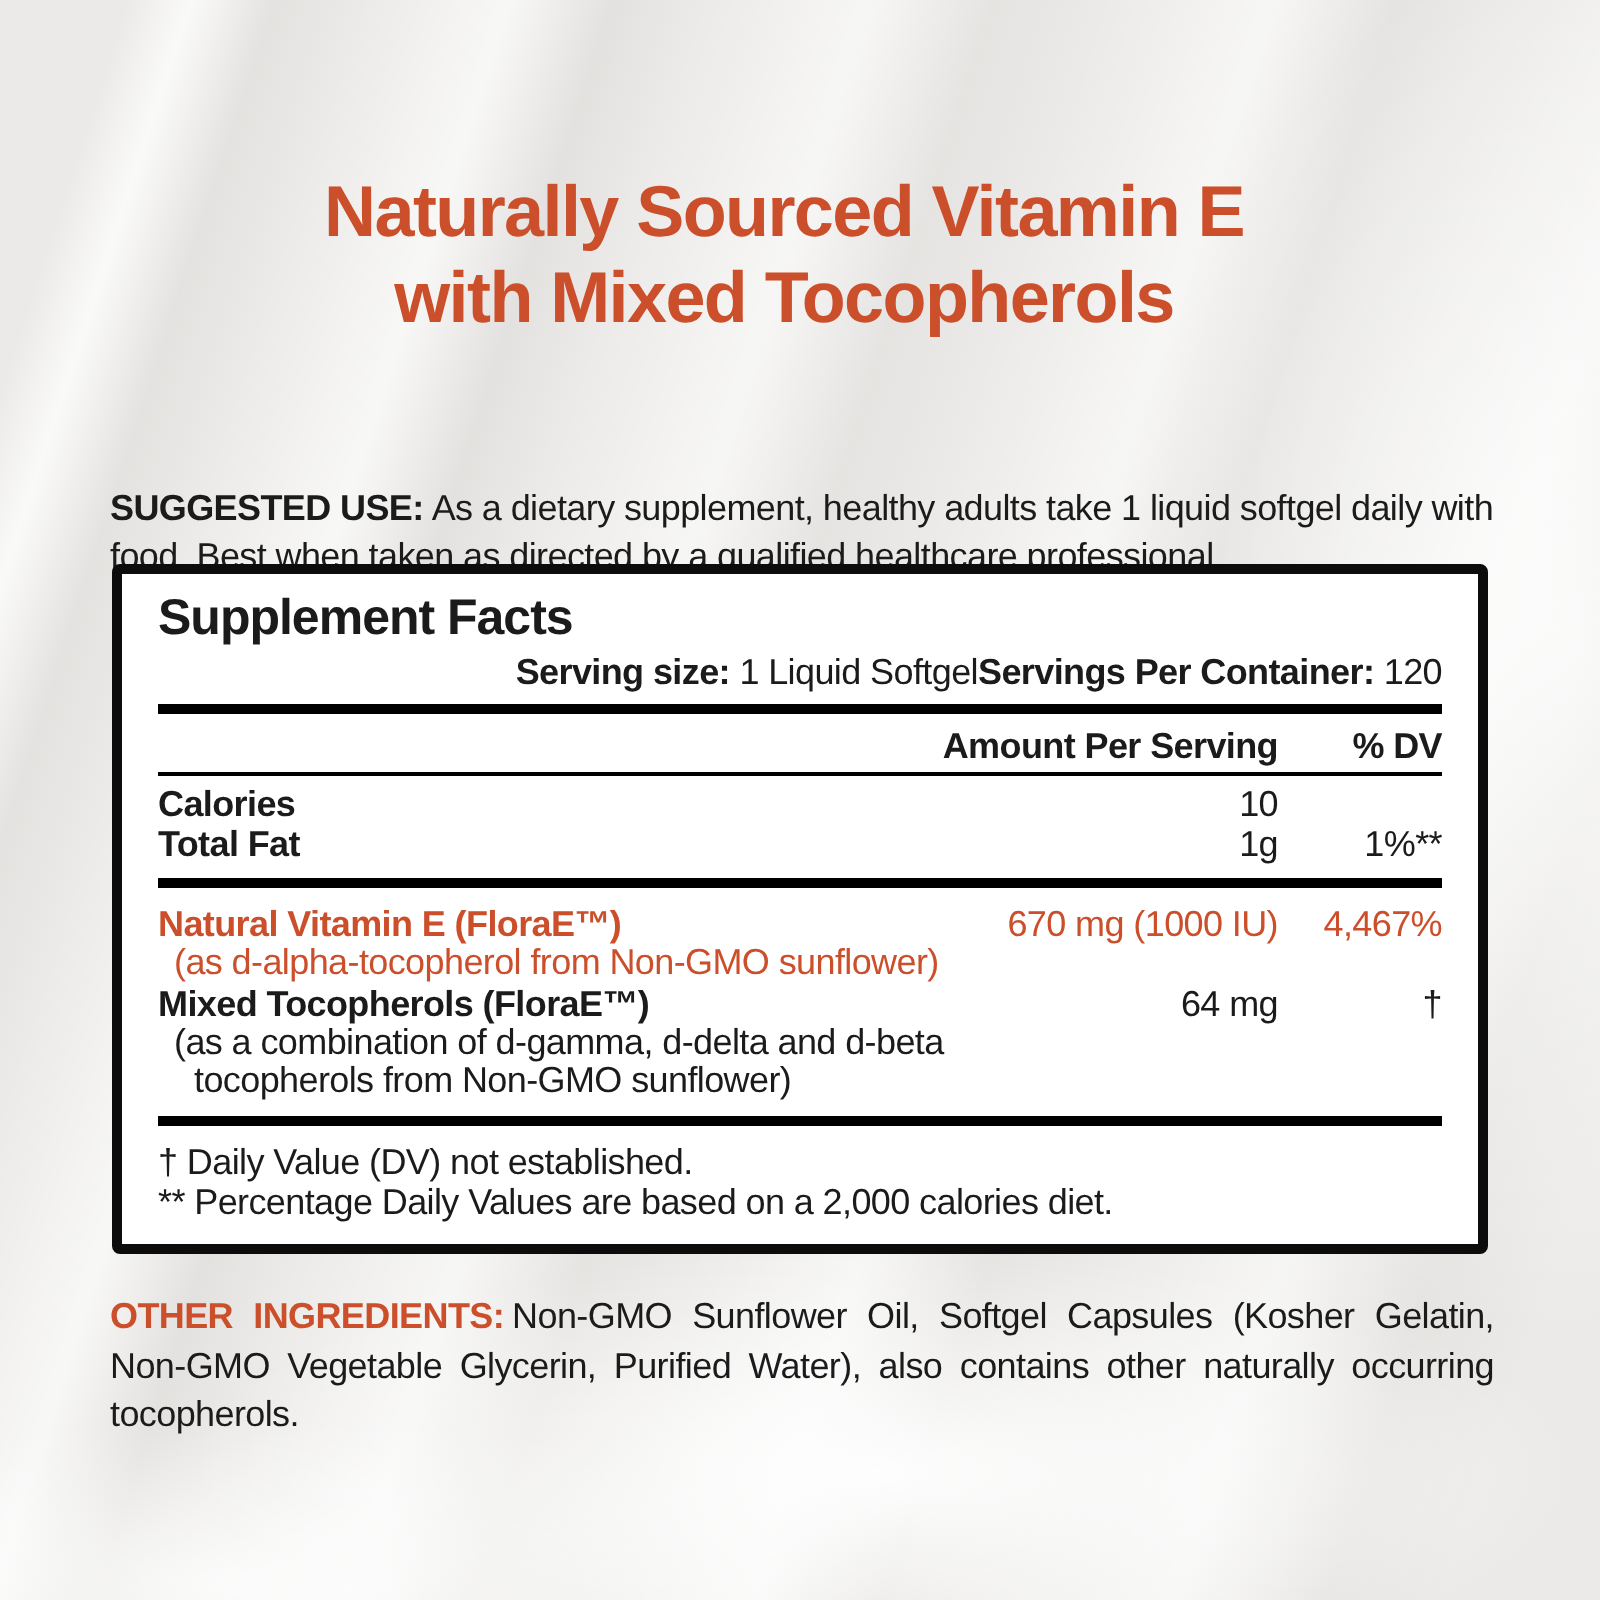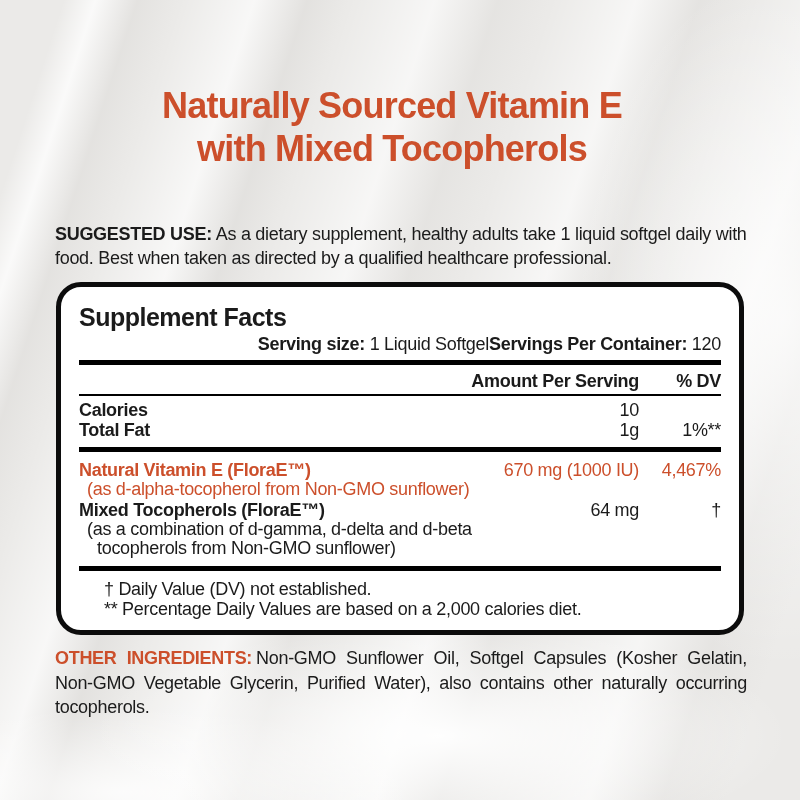--- a/index.html
+++ b/index.html
@@ -37,21 +37,21 @@
     right: 16px;
     text-align: center;
     font-size: 36px;
     font-weight: bold;
     letter-spacing: -0.8px;
     line-height: 43px;
     color: var(--accent, #CC4F2B);
   }
   .suggested {
     position: absolute;
-    top: 204px;
+    top: 224px;
     left: 55px;
     width: 692px;
     font-size: 18px;
     line-height: 24px;
     letter-spacing: -0.3px;
   }
   .inline-label {
     font-weight: bold;
     padding-right: 4px;
   }
@@ -59,22 +59,22 @@
     color: var(--accent, #CC4F2B);
   }
   .facts {
     position: absolute;
     top: 282px;
     left: 56px;
     width: 688px;
     box-sizing: border-box;
     background: #ffffff;
     border: 5px solid #0c0c0c;
-    border-radius: 25px;
-    padding: 16px 18px 10px 18px;
+    border-radius: 4px;
+    padding: 8px 18px 10px 18px;
     font-size: 18px;
     letter-spacing: -0.3px;
   }
   .facts-title {
     font-size: 25px;
     font-weight: bold;
     letter-spacing: -0.5px;
     line-height: 29px;
     margin: 0;
   }
@@ -109,21 +109,20 @@
   .accent-row { color: var(--accent, #CC4F2B); }
   .sub-line {
     line-height: 19.5px;
     padding-left: 8px;
   }
   .sub-line-2 {
     padding-left: 18px;
   }
   .footnote {
     line-height: 20.5px;
-    margin-left: 25px;
   }
   .other {
     position: absolute;
     top: 628px;
     left: 55px;
     width: 692px;
     font-size: 18px;
     line-height: 24.5px;
     letter-spacing: -0.3px;
     text-align: justify;

